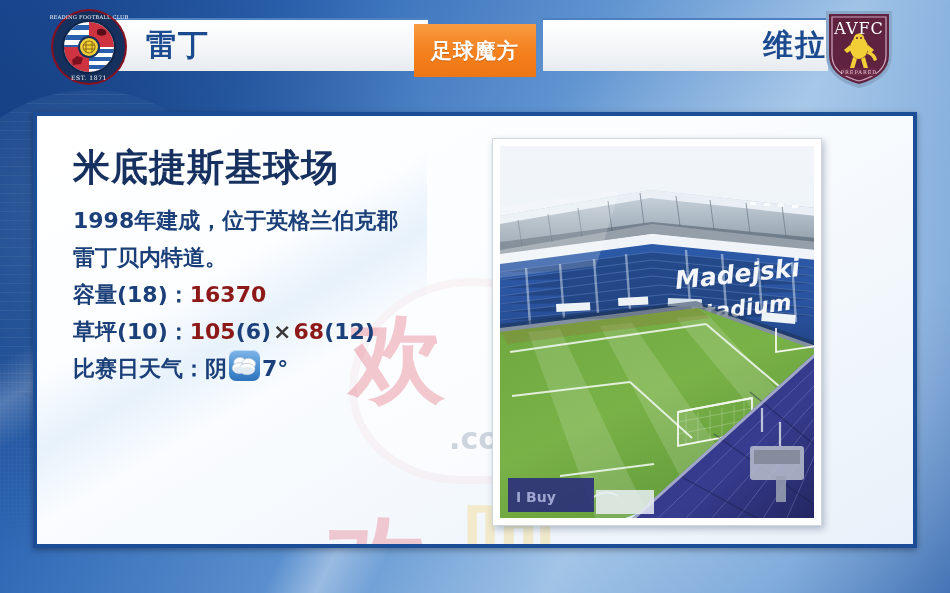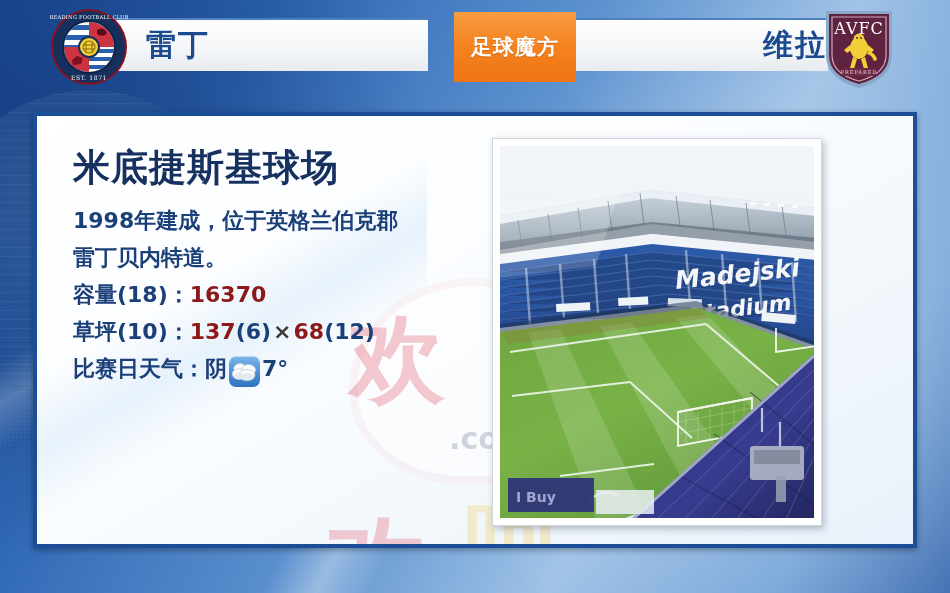--- a/index.html
+++ b/index.html
@@ -62,23 +62,23 @@
   .team-name{
     position:absolute; top:28px;
     font-family:"DejaVu Sans",sans-serif;
     font-size:30px; font-weight:bold; color:#1b4a8f;
     letter-spacing:2px; line-height:34px;
   }
   #team-home { left:146px; }
   #team-away { left:723px;margin-left:40px; }
 
   #brand-logo{
-    position:absolute; left:414px; top:12px; width:122px; height:70px;
+    position:absolute; left:414px; top:24px; width:122px; height:53px;
     background:linear-gradient(180deg,#f79c42 0%,#f58220 48%,#ef7513 100%);
-    display:flex; align-items:center; justify-content:center;margin-left:40px;
+    display:flex; align-items:center; justify-content:center;
   }
   #brand-logo-text{
     font-family:"DejaVu Sans",sans-serif;
     font-size:21px; font-weight:bold; color:#fff;
     letter-spacing:1px;
     text-shadow:0 1px 0 rgba(160,70,0,.45);
   }
 
   
   #card{
@@ -134,21 +134,21 @@
   }
   .info-line{
     font-family:"DejaVu Sans",sans-serif;
     font-size:22px; font-weight:bold; color:#1b3f78;
     line-height:37px; white-space:nowrap;
   }
   .val-red{ color:#8d1818; }
   .val-navy{ color:#1b3f78; }
   .times{ color:#3a3a3a; font-weight:bold; padding:0 2px; }
 
-  #weather-line{ display:flex; align-items:flex-end; line-height:37px; }
+  #weather-line{ display:flex; align-items:flex-start; line-height:37px; }
   #weather-icon{
     display:inline-block; width:31px; height:31px; margin:0 2px;
     border-radius:7px;
     background:linear-gradient(180deg,#7fb6e8 0%,#4c90d3 55%,#2f73bd 100%);
     position:relative; flex:0 0 auto;
     box-shadow:inset 0 1px 0 rgba(255,255,255,.5);
   }
   #weather-icon svg{ position:absolute; left:2px; top:4px; }
 
   
@@ -262,21 +262,21 @@
     <div id="stadium-title">米底捷斯基球场</div>
 
     <div class="info-line">1998年建成，位于英格兰伯克郡</div>
     <div class="info-line">雷丁贝内特道。</div>
 
     <div class="info-line">
       <span>容量(18)：</span><span class="val-red">16370</span>
     </div>
 
     <div class="info-line">
-      <span>草坪(10)：</span><span class="val-red">137</span><span class="val-navy">(6)</span><span class="times">×</span><span class="val-red">68</span><span class="val-navy">(12)</span>
+      <span>草坪(10)：</span><span class="val-red">105</span><span class="val-navy">(6)</span><span class="times">×</span><span class="val-red">68</span><span class="val-navy">(12)</span>
     </div>
 
 
     <div class="info-line" id="weather-line">
       <span>比赛日天气：</span>
         <span>阴</span>
       <span id="weather-icon">
         <svg width="27" height="23" viewBox="0 0 27 23">
           <g fill="#ffffff" stroke="#b9c8d6" stroke-width="0.8">
             <ellipse cx="9" cy="8.5" rx="6.2" ry="5"></ellipse>

